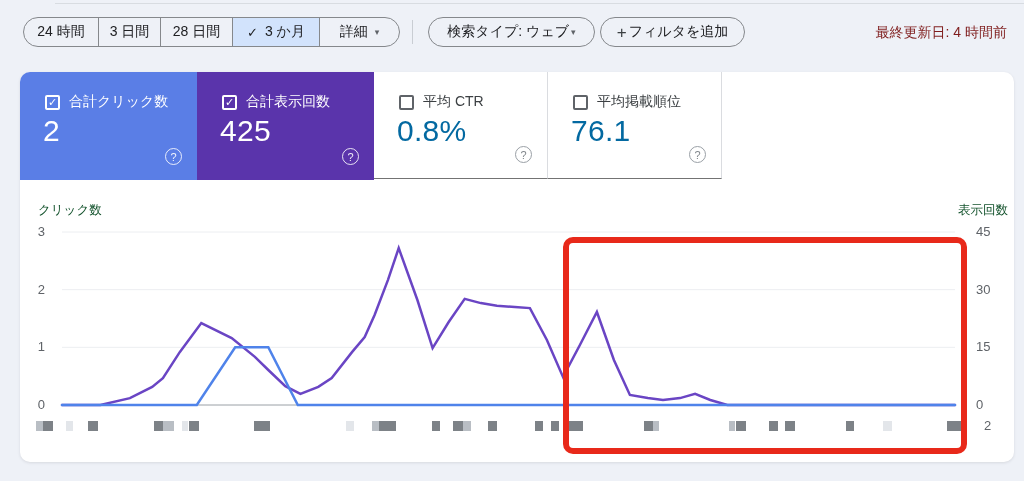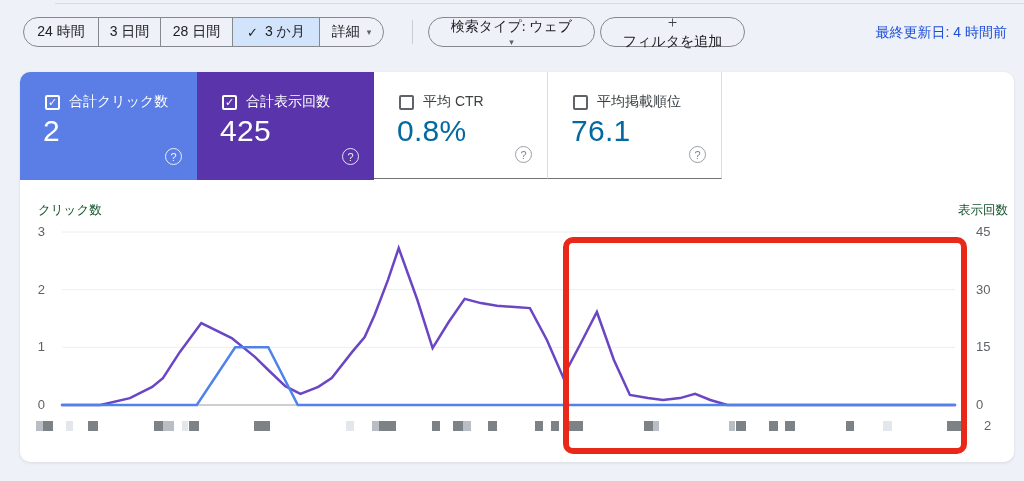--- a/index.html
+++ b/index.html
@@ -17,26 +17,26 @@
          cursor:pointer; white-space:nowrap; font-family:inherit; }
   .seg:first-child { border-left:none; }
   .seg.selected { background:#d2e3fc; }
   .check-glyph { font-size:13px; color:#202124; }
   .caret { font-size:9px; color:#5f6368; line-height:1; }
 
   .vdivider { position:absolute; left:412px; top:20px; width:1px; height:24px; background:#c9cdd3; }
 
   .pill-btn { position:absolute; top:17px; height:30px; display:flex; align-items:center; justify-content:center;
               gap:2px; border:1px solid #85888c; border-radius:15px; background:transparent;
-              font-size:14px; color:#202124; cursor:pointer; white-space:nowrap; font-family:Liberation Serif, serif;flex-direction:column; }
+              font-size:14px; color:#202124; cursor:pointer; white-space:nowrap; font-family:Liberation Sans, sans-serif; }
   #search-type-btn { left:428px; width:167px; }
   #add-filter-btn { left:600px; width:145px; }
   .plus-glyph { font-size:17px; color:#3c4043; font-weight:400; line-height:1; }
 
-  .last-updated { position:absolute; right:17px; top:24px; font-size:14px; color:#1d4ed8; }
+  .last-updated { position:absolute; right:17px; top:24px; font-size:14px; color:#7f1d1d; }
 
   
   .panel { position:absolute; left:20px; top:72px; width:994px; height:390px; background:#fff;
            border-radius:10px; box-shadow:0 1px 3px rgba(60,64,67,.13); overflow:hidden; }
 
   
   .metric-card { position:absolute; top:0; height:108px; cursor:pointer; }
   .metric-card.white { height:107px; border-right:1px solid #dadce0; border-bottom:1px solid #737373; background:#fff; }
   #card-0 { left:0; width:177px; }
   #card-1 { left:177px; width:177px; }
@@ -88,21 +88,21 @@
     <button class="seg" style="width:62px">
       <span>3 日間</span>
     </button>
     <button class="seg" style="width:72px">
       <span>28 日間</span>
     </button>
     <button class="seg selected" style="width:87px">
       <span class="check-glyph">✓</span>
       <span>3 か月</span>
     </button>
-    <button class="seg" style="width:64px">
+    <button class="seg" style="width:80px">
       <span>詳細</span>
       <span class="caret">▾</span>
     </button>
   </div>
 
   <div class="vdivider"></div>
 
   <button class="pill-btn" id="search-type-btn">
     <span>検索タイプ: ウェブ</span>
     <span class="caret">▾</span>

